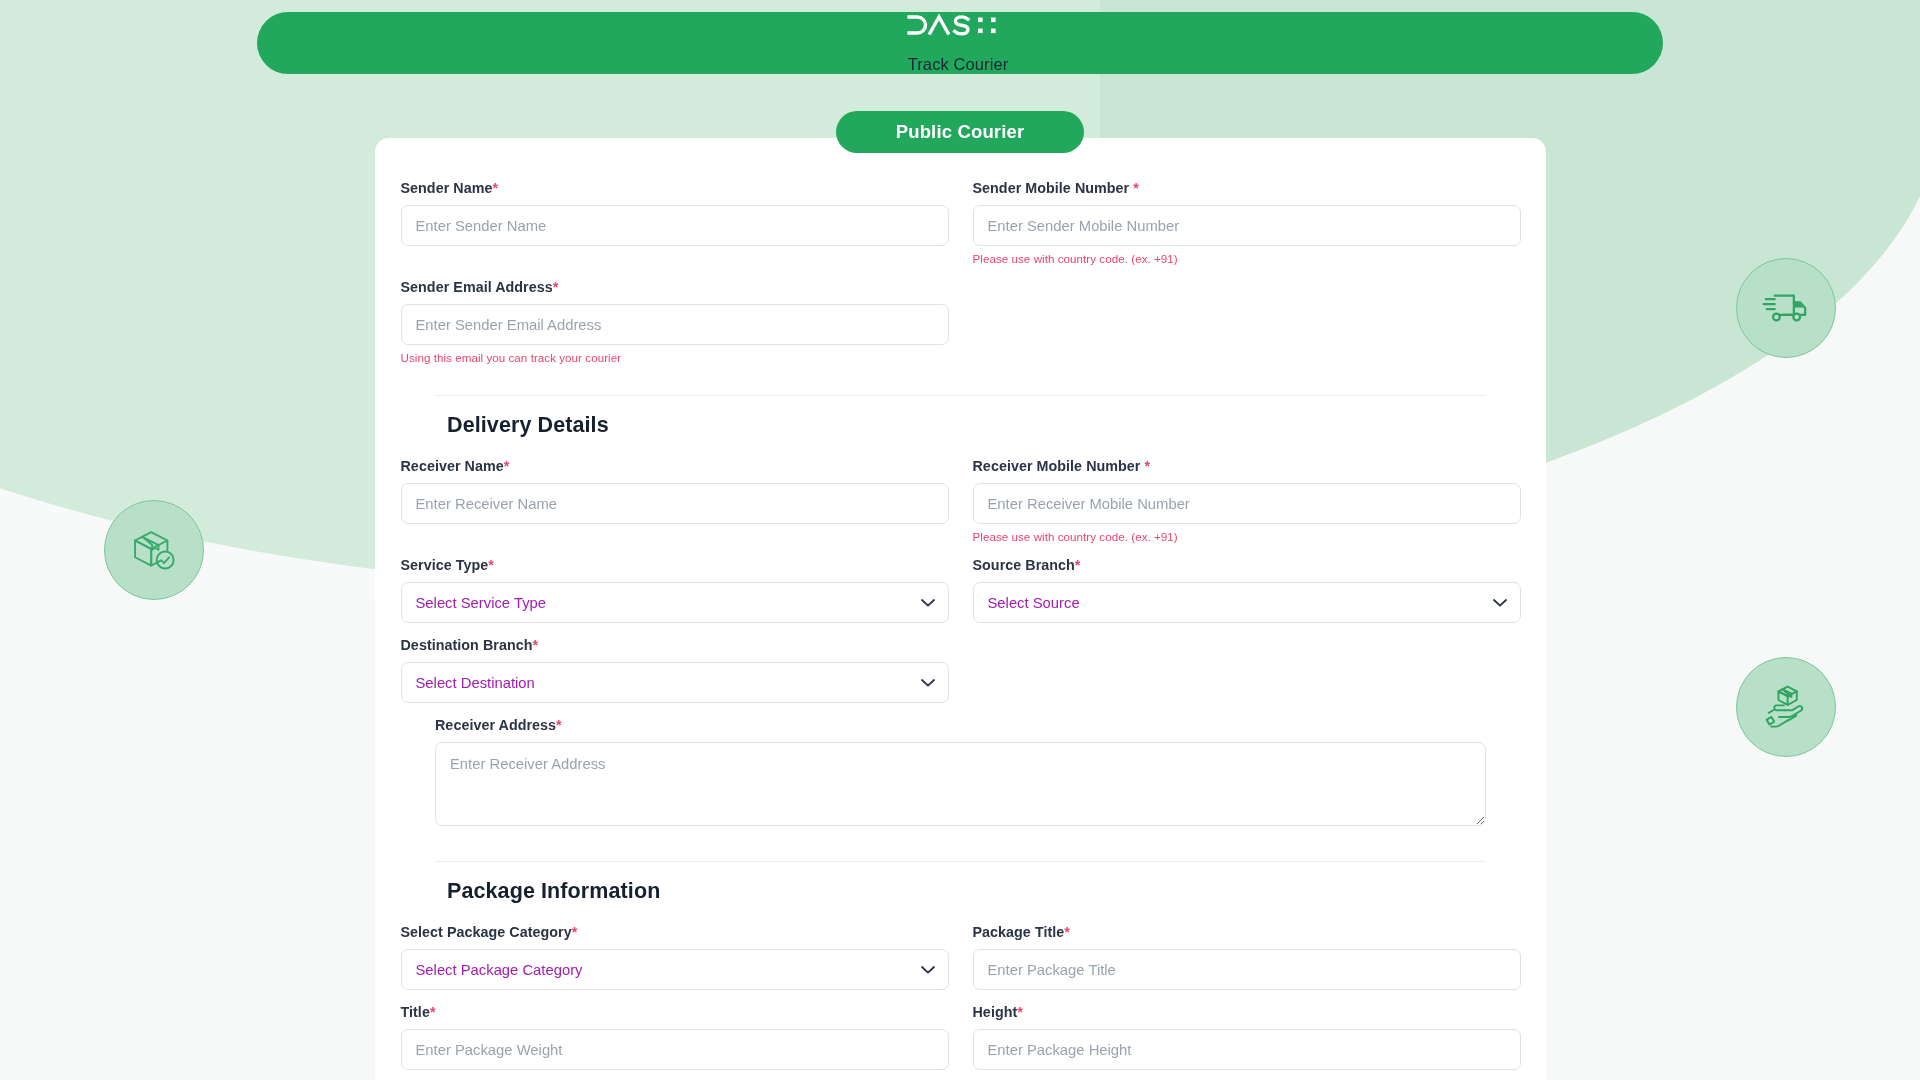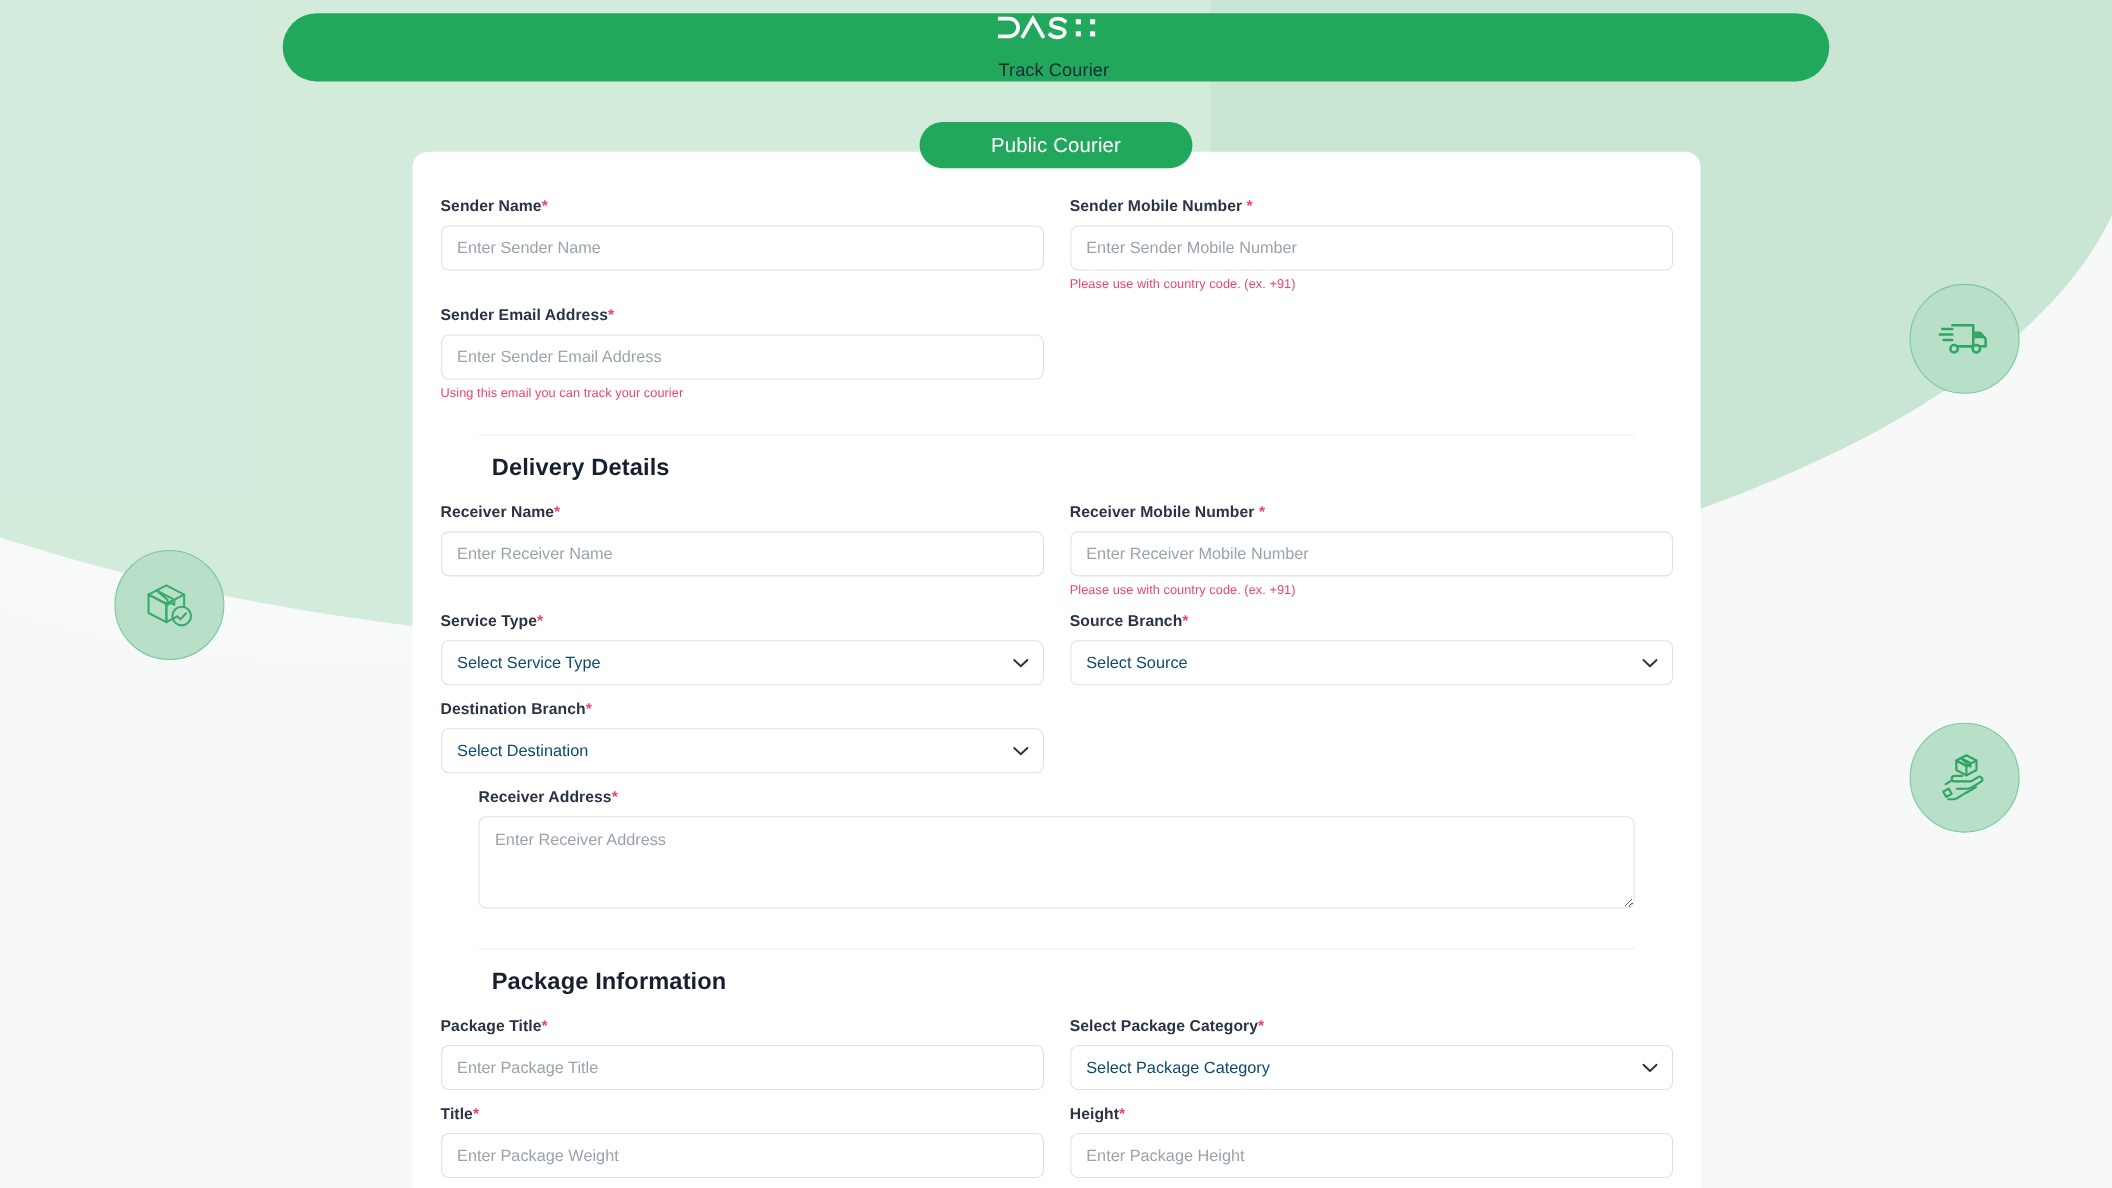--- a/index.html
+++ b/index.html
@@ -100,21 +100,21 @@
     top: 111px;
     width: 248px;
     height: 42px;
     background: #22a85d;
     border-radius: 22px;
     display: flex;
     align-items: center;
     justify-content: center;
     color: #ffffff;
     font-size: 18.5px;
-    font-weight: normal;
+    font-weight: bold;
     letter-spacing: 0.15px;
     z-index: 5;
     cursor: pointer;
   }
 
   
   #form-card {
     position: absolute;
     left: 375px;
     top: 138px;
@@ -170,21 +170,21 @@
     padding: 11px 14px;
     resize: vertical;
     line-height: 1.4;
   }
 
   .select-wrap { position: relative; }
   .select-input {
     appearance: none;
     -webkit-appearance: none;
     cursor: pointer;
-    color: #0c4a6e;
+    color: #a21caf;
     padding-right: 38px;
   }
   .chevron-down-icon {
     position: absolute;
     right: 14px;
     top: 50%;
     transform: translateY(-50%);
     pointer-events: none;
     display: block;
   }
@@ -405,40 +405,40 @@
   </section>
 
   <hr class="section-divider">
   <h2 class="section-heading">Package Information</h2>
 
   <section>
     <div class="form-row">
       <div class="form-col">
         <div class="field">
           <label class="field-label">
-            <span>Package Title</span><span class="req-star">*</span>
-          </label>
-          <input class="text-input" type="text" placeholder="Enter Package Title" style="">
-        </div>
-      </div>
-      <div class="form-col">
-        <div class="field">
-          <label class="field-label">
             <span>Select Package Category</span><span class="req-star">*</span>
           </label>
           <div class="select-wrap">
             <select class="select-input">
               <option>Select Package Category</option>
             </select>
             <svg class="chevron-down-icon" width="14" height="9" viewBox="0 0 14 9" fill="none" stroke="#2b3445" stroke-width="1.8" stroke-linecap="round" stroke-linejoin="round">
               <path d="M1 1.5 7 7.2 13 1.5"></path>
             </svg>
           </div>
         </div>
       </div>
+      <div class="form-col">
+        <div class="field">
+          <label class="field-label">
+            <span>Package Title</span><span class="req-star">*</span>
+          </label>
+          <input class="text-input" type="text" placeholder="Enter Package Title" style="">
+        </div>
+      </div>
     </div>
 
     <div class="form-row">
       <div class="form-col">
         <div class="field">
           <label class="field-label">
             <span>Title</span><span class="req-star">*</span>
           </label>
           <input class="text-input" type="text" placeholder="Enter Package Weight" style="">
         </div>

